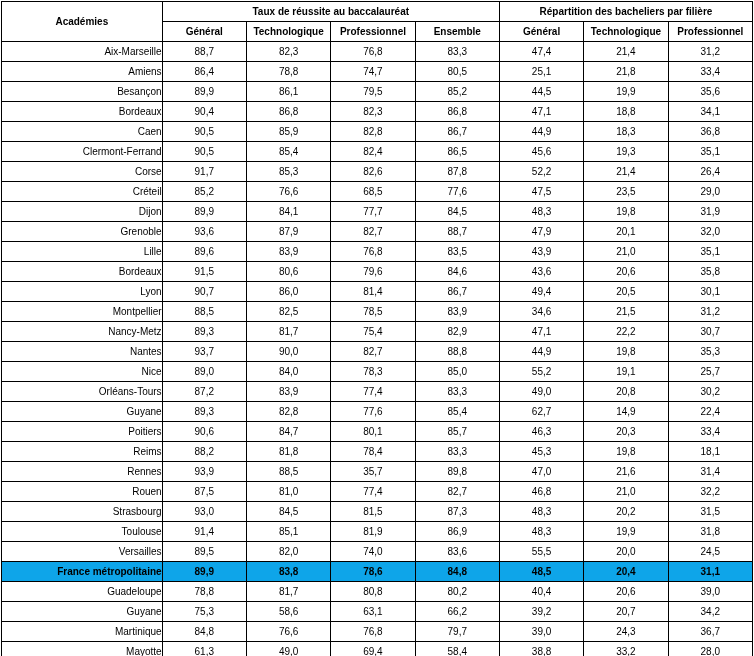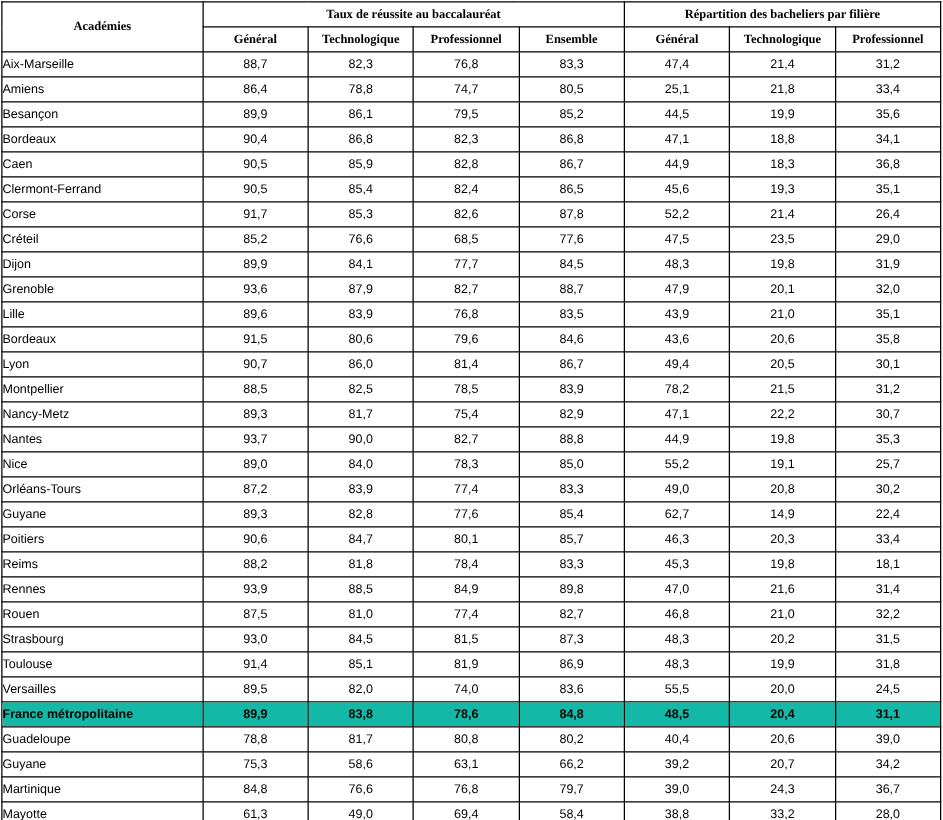--- a/index.html
+++ b/index.html
@@ -33,51 +33,50 @@
     height: 19px;
     line-height: 19px;
     overflow: hidden;
     white-space: nowrap;
   }
   
   thead th {
     text-align: center;
     font-weight: bold;
     vertical-align: middle;
-    font-family: Liberation Serif, serif;
   }
   th.acad-head {
     width: 160px;
     font-size: 11px;
     height: 57px;
     line-height: 57px;
   }
   th.group-head {
     height: 22px;
     line-height: 22px;
     font-size: 11px;
   }
   th.sub-head {
     height: 20px;
     line-height: 20px;
     font-size: 10px;
     font-weight: bold;
   }
   
   td.acad {
-    text-align: left;
+    text-align: right;
     padding-left: 4px;
     font-size: 10px;
   }
   td.num {
     text-align: center;
     font-size: 10px;
   }
   tr.highlight td {
-    background: #14b8a6;
+    background: #0ea5e9;
     font-weight: bold;
     margin-left: 29px;
   }
   col.c-acad { width: 160px; }
   col.c-num  { width: 84px; }
 </style>
 </head>
 <body>
 
 <div class="table-wrap">
@@ -238,21 +237,21 @@
           <td class="num">49,4</td>
           <td class="num">20,5</td>
           <td class="num">30,1</td>
         </tr>
         <tr>
           <td class="acad">Montpellier</td>
           <td class="num">88,5</td>
           <td class="num">82,5</td>
           <td class="num">78,5</td>
           <td class="num">83,9</td>
-          <td class="num">78,2</td>
+          <td class="num">34,6</td>
           <td class="num">21,5</td>
           <td class="num">31,2</td>
         </tr>
         <tr>
           <td class="acad">Nancy-Metz</td>
           <td class="num">89,3</td>
           <td class="num">81,7</td>
           <td class="num">75,4</td>
           <td class="num">82,9</td>
           <td class="num">47,1</td>
@@ -316,21 +315,21 @@
           <td class="num">78,4</td>
           <td class="num">83,3</td>
           <td class="num">45,3</td>
           <td class="num">19,8</td>
           <td class="num">18,1</td>
         </tr>
         <tr>
           <td class="acad">Rennes</td>
           <td class="num">93,9</td>
           <td class="num">88,5</td>
-          <td class="num">84,9</td>
+          <td class="num">35,7</td>
           <td class="num">89,8</td>
           <td class="num">47,0</td>
           <td class="num">21,6</td>
           <td class="num">31,4</td>
         </tr>
         <tr>
           <td class="acad">Rouen</td>
           <td class="num">87,5</td>
           <td class="num">81,0</td>
           <td class="num">77,4</td>

